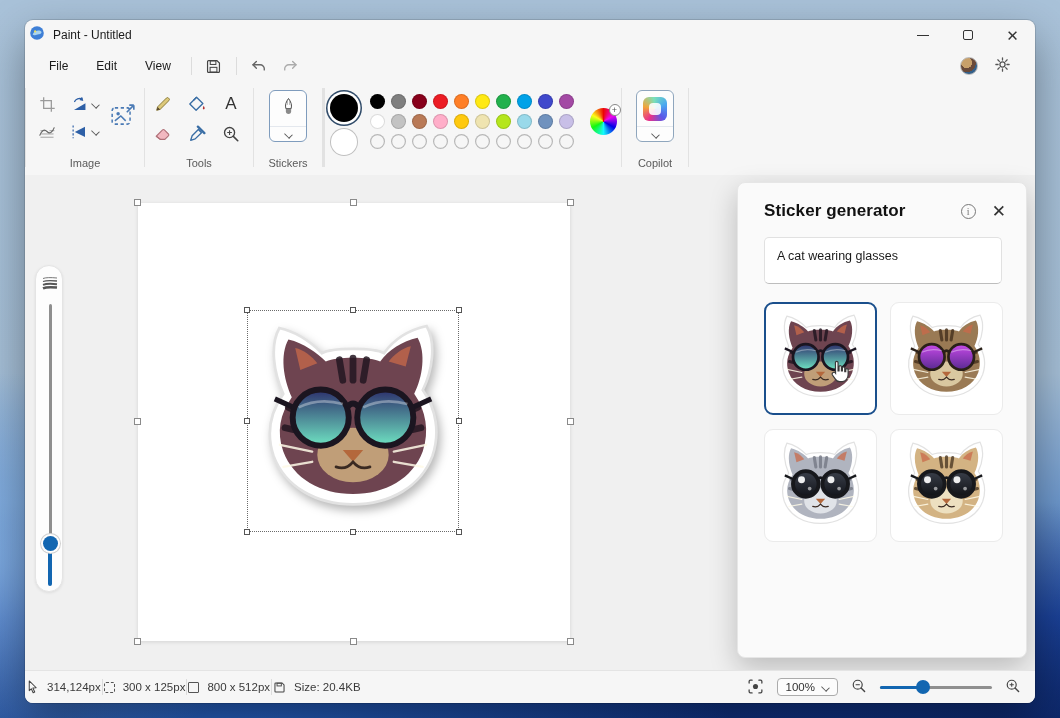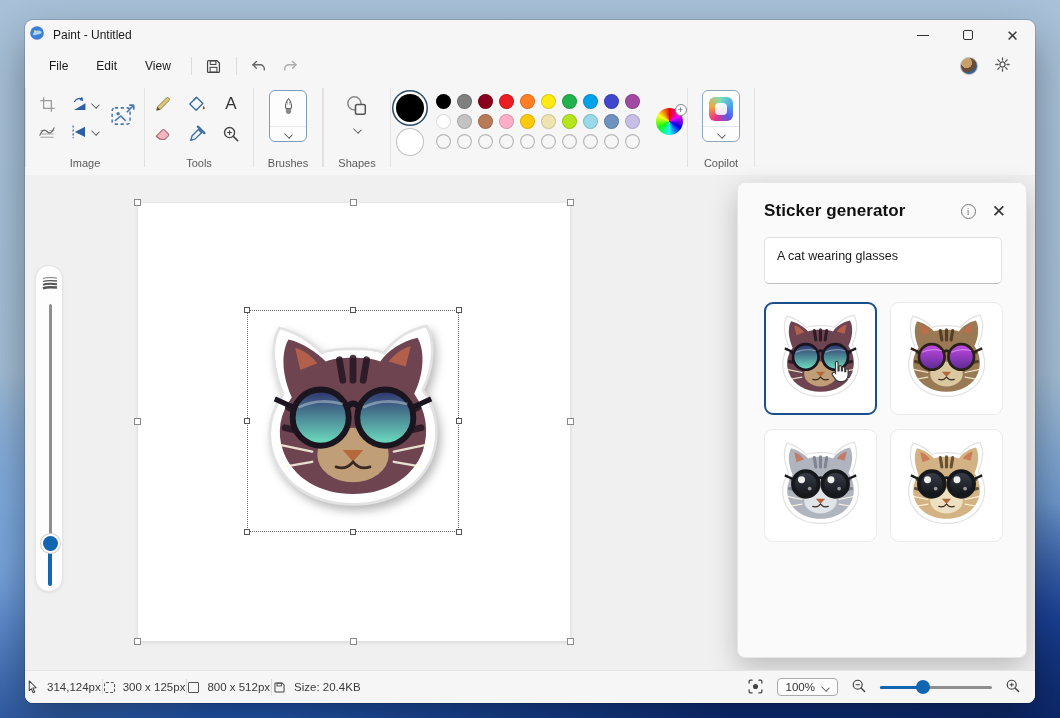--- a/index.html
+++ b/index.html
@@ -294,36 +294,26 @@
           <svg width="15" height="26" viewBox="0 0 20 30">
               <path d="M10 1 C13.5 5.5 14.8 10 13.5 14.5 L6.5 14.5 C5.2 10 6.5 5.5 10 1 Z" fill="none" stroke="#444" stroke-width="1.3"></path>
               <path d="M6.5 14.5 h7 v3.5 a3.5 3.5 0 0 1 -7 0 Z" fill="#8a8a8a"></path>
               <path d="M8.6 3.5 v6 M11.4 3.5 v6" stroke="#999" stroke-width=".9"></path>
             </svg>
         </div>
         <div class="bot">
             <span class="chev"></span>
           </div>
       </div>
-      <div class="tgroup-label">Brushes</div>
-    </div>
-    <div class="tg-sep"></div>
-
-    <div class="tg-sep"></div>
-
-    <div class="tgroup" style="width:66px">
-      <div style="display:flex;flex-direction:column;align-items:center;gap:8px;margin-top:4px">
-        <svg width="24" height="24" viewBox="0 0 22 22">
-            <circle cx="8.6" cy="8.6" r="6" fill="none" stroke="#8a8a8a" stroke-width="1.4"></circle>
-            <rect x="9.6" y="9.6" width="9" height="9" rx="1.6" fill="#f6f6f6" stroke="#555" stroke-width="1.4"></rect>
-          </svg>
-        <span class="chev"></span>
-      </div>
-      <div class="tgroup-label">Shapes</div>
-    </div>
+      <div class="tgroup-label">Stickers</div>
+    </div>
+    <div class="tg-sep"></div>
+
+    <div class="tg-sep"></div>
+
     <div class="tg-sep"></div>
 
     <div class="tgroup" style="width:296px">
       <div style="display:flex;align-items:flex-start;margin-top:2px">
         <div class="color-stack">
           <div class="big-swatch c1"></div>
           <div class="big-swatch c2"></div>
         </div>
         <div class="palette">
             <div class="swatch" style="background: rgb(0, 0, 0);"></div>

